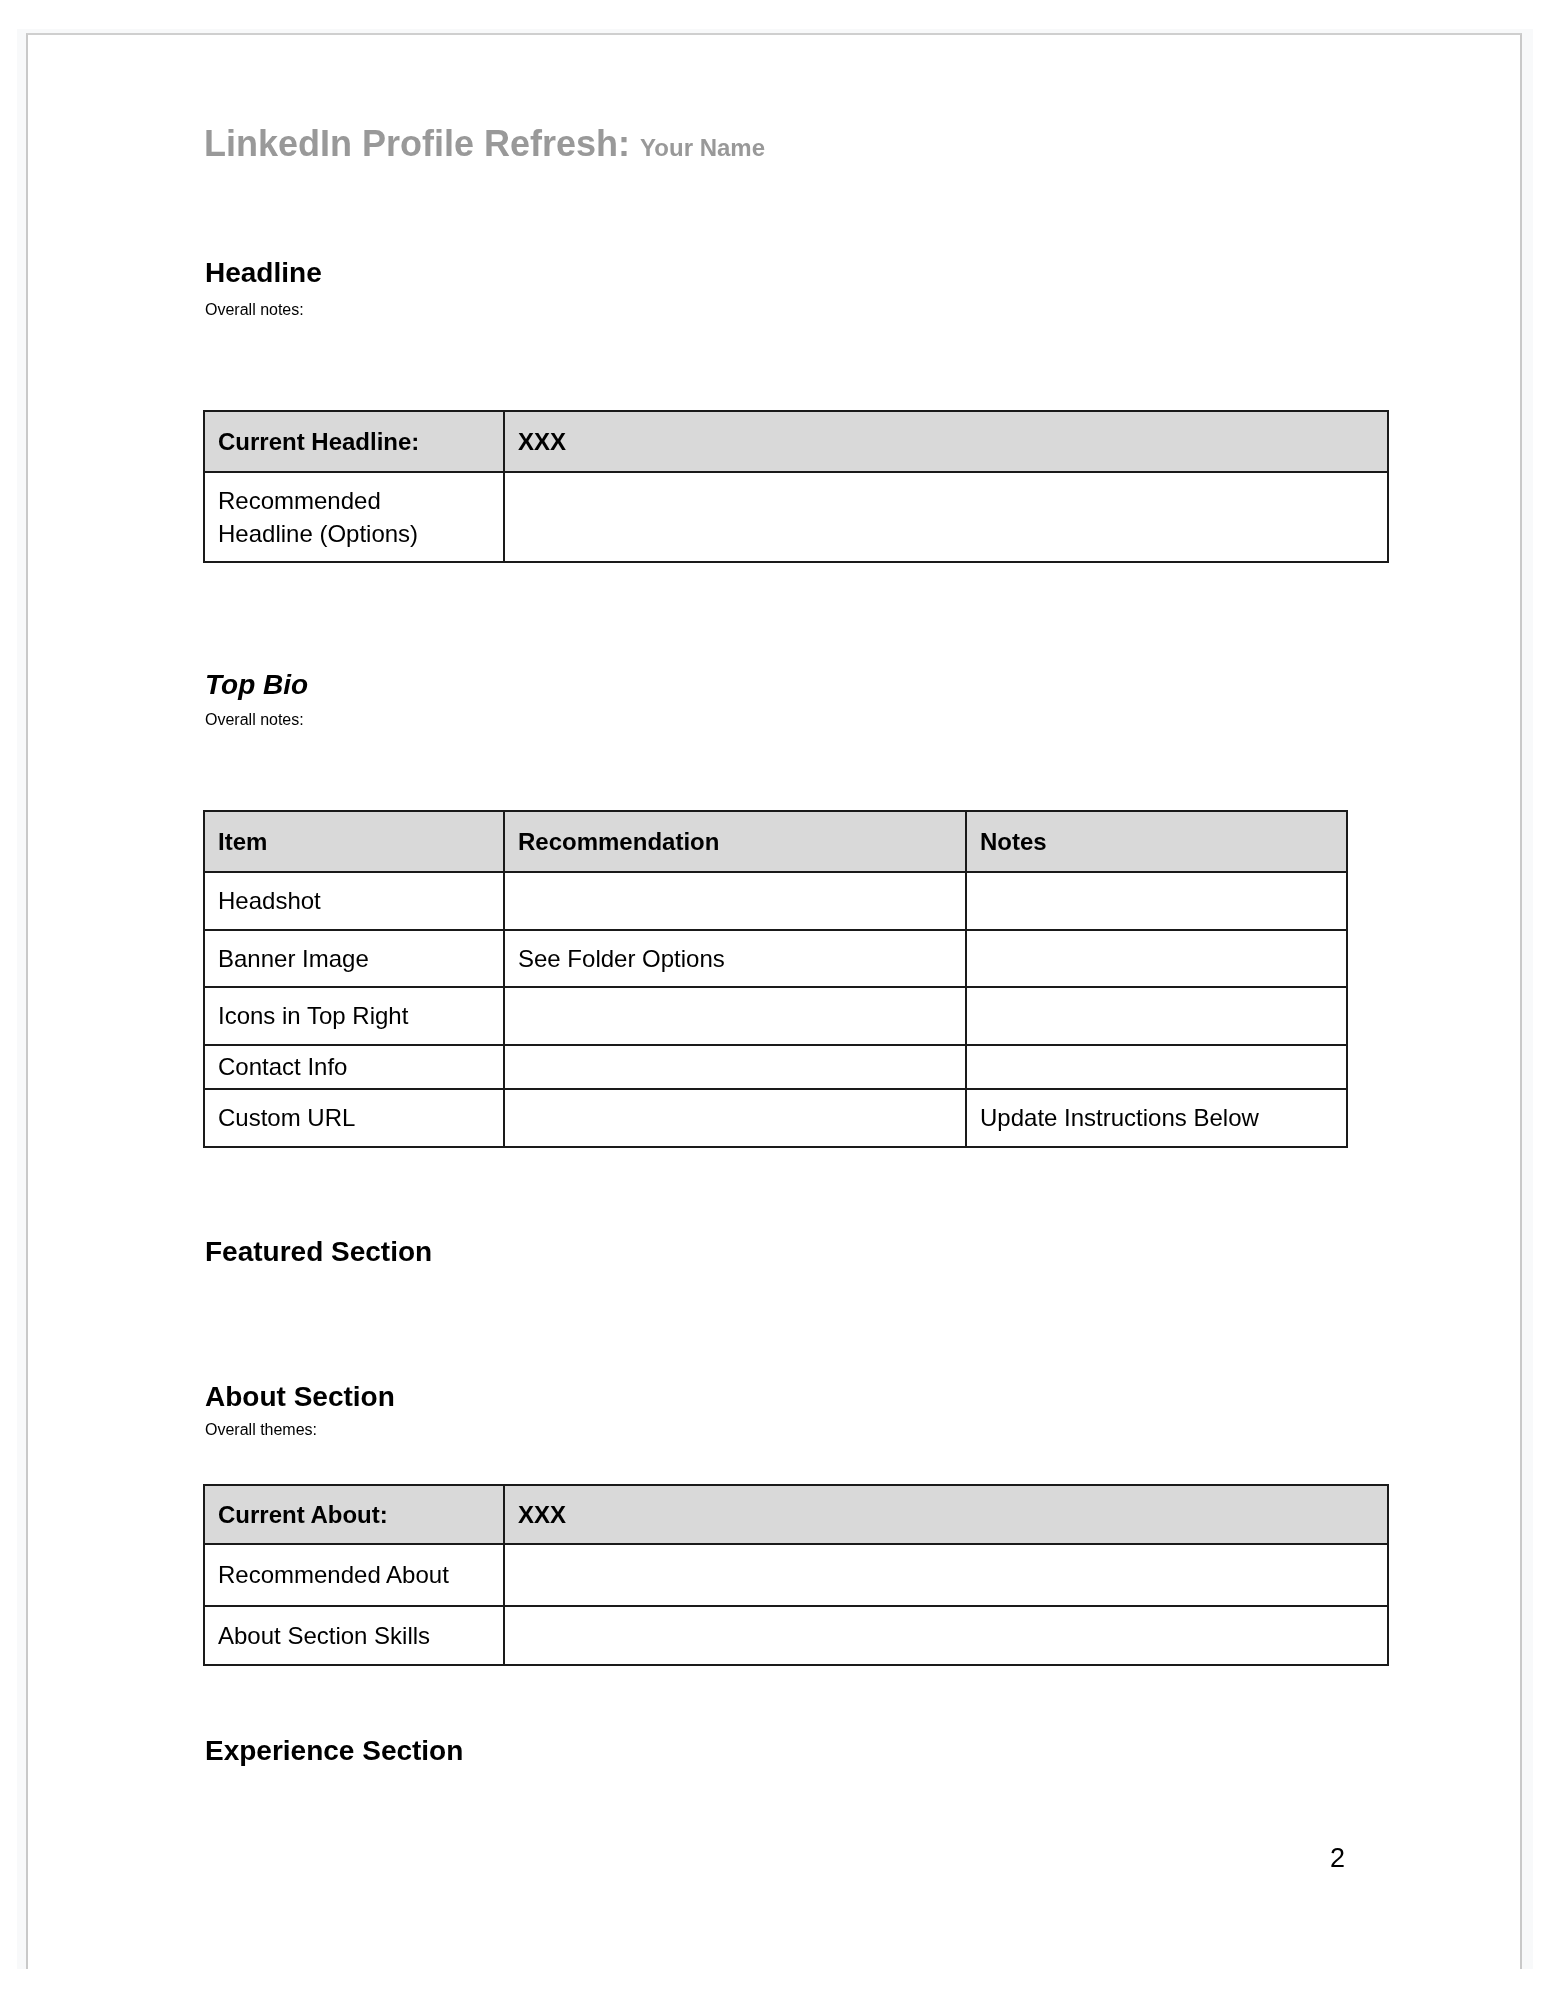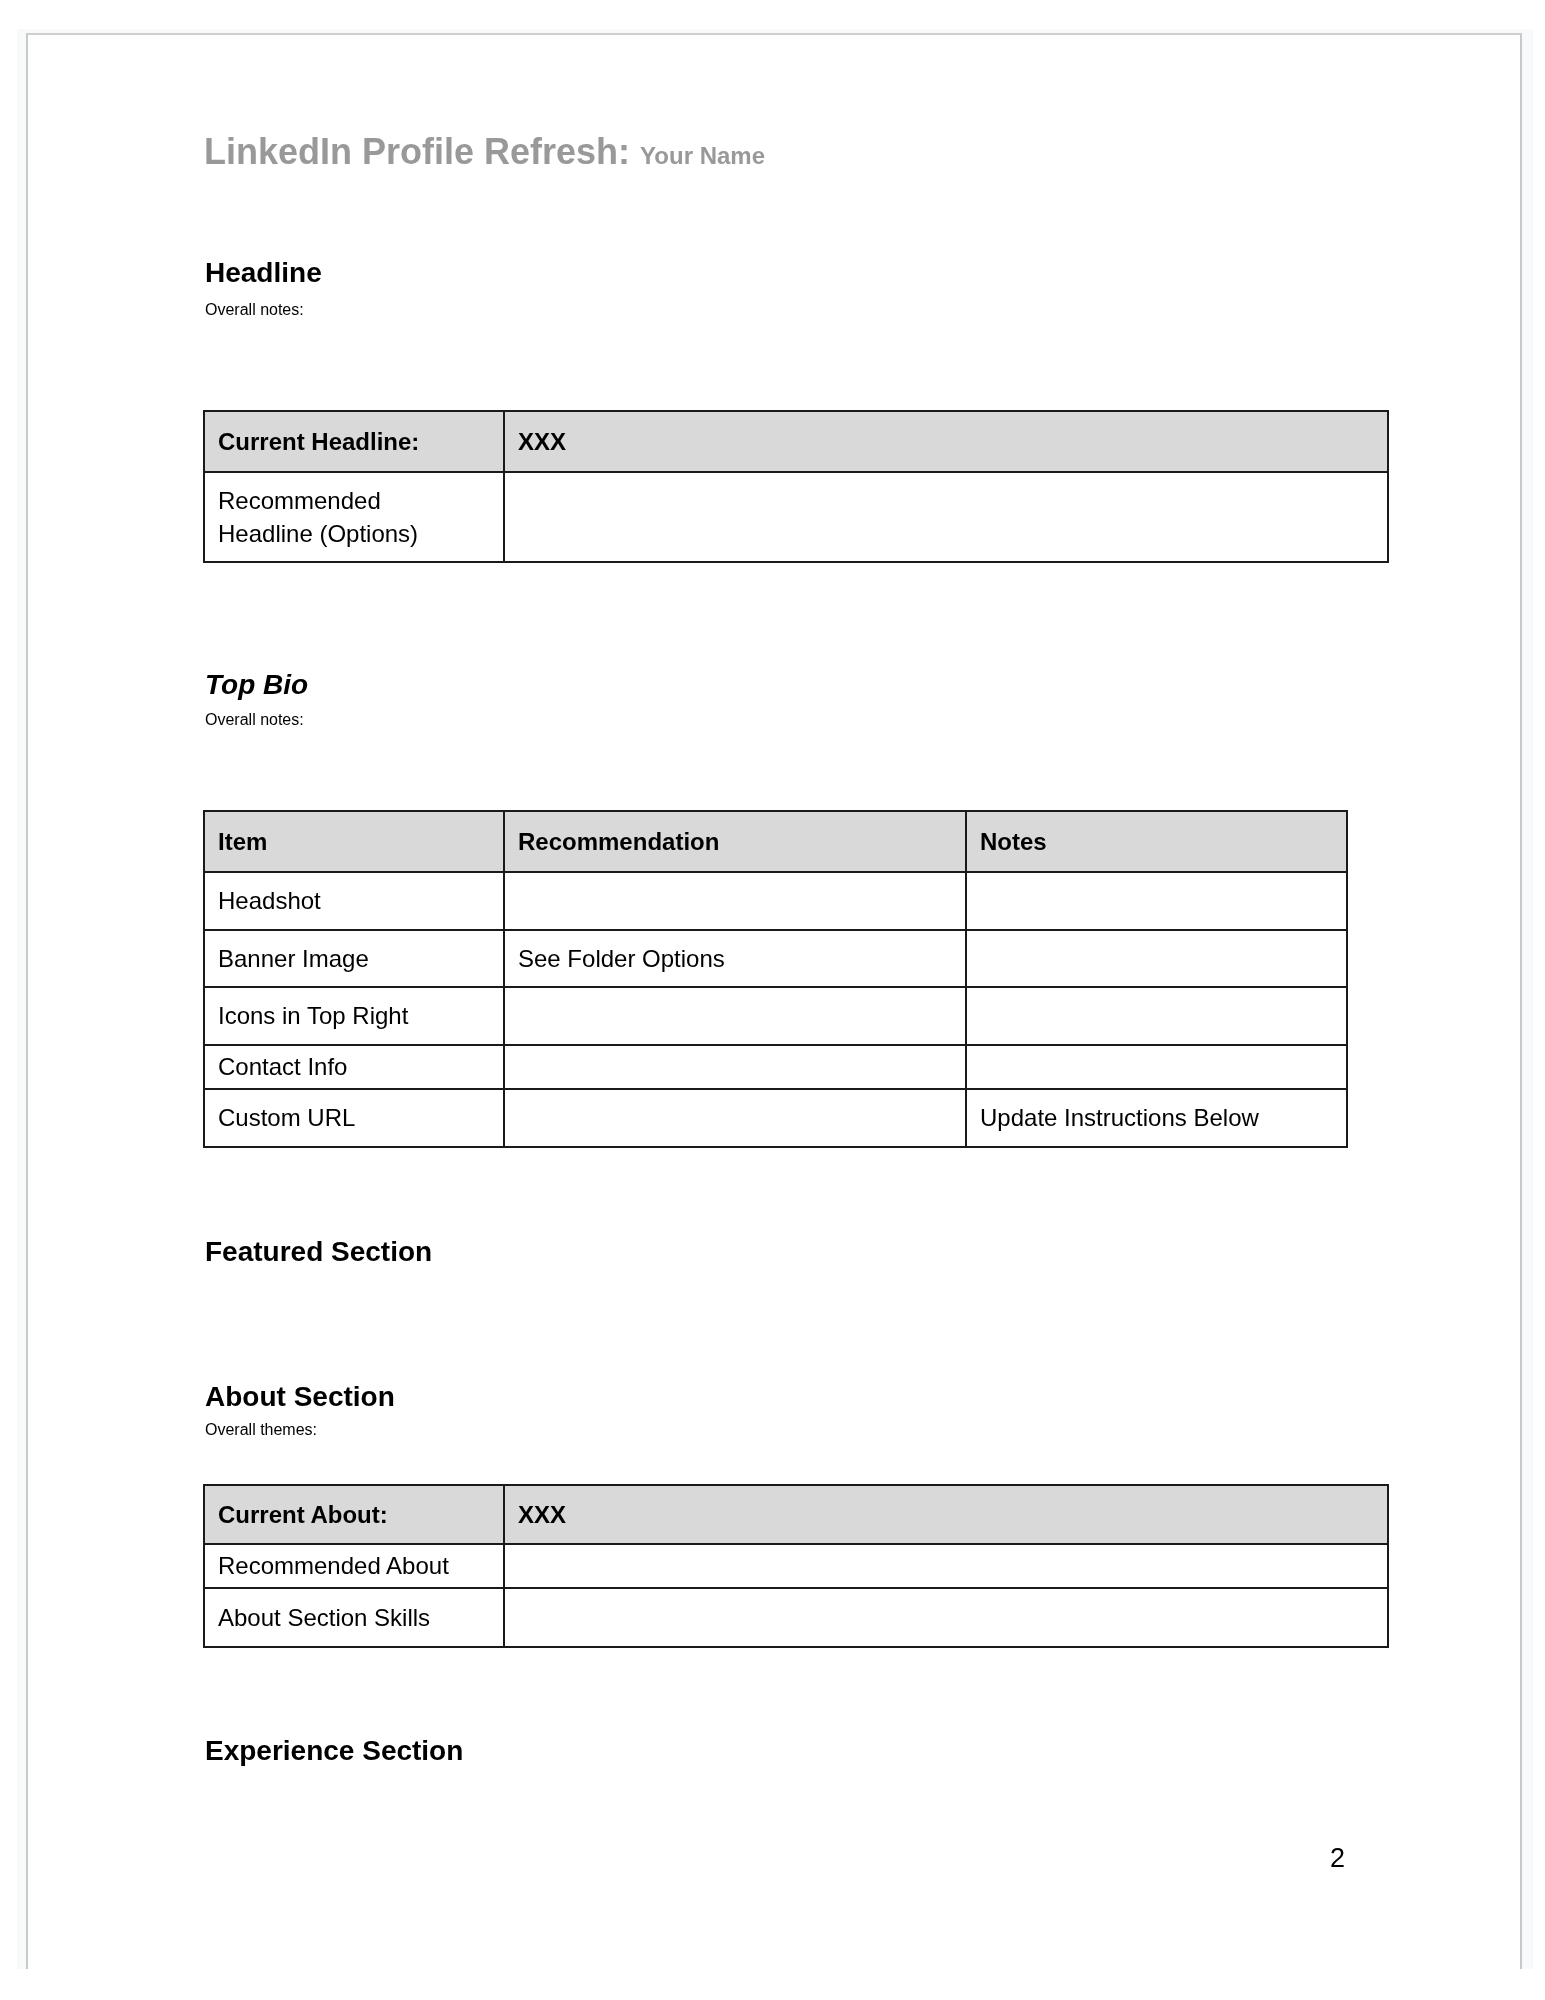--- a/index.html
+++ b/index.html
@@ -34,21 +34,21 @@
     border-top: 2px solid #cfcfcf;
     border-right: 2px solid #c9c9c9;
     box-sizing: border-box;
   }
   .abs { position: absolute; white-space: nowrap; }
 
   .doc-title {
     left: 204px;
     top: 124px;
     font-size: 36px;
-    line-height: 56px;
+    line-height: 40px;
     font-weight: bold;
     color: #999999;
     text-align: center;
   }
   .doc-title .name {
     font-size: 24px;
     color: #999999;
     font-weight: bold;
   }
 
@@ -182,21 +182,21 @@
 <table class="doc-table" style="left:203px; top:1484px; width:1184px;">
   <colgroup>
     <col style="width:300px;">
     <col style="width:884px;">
   </colgroup>
   <tbody>
       <tr class="head" style="height:59px;">
     <td>Current About:</td>
     <td>XXX</td>
   </tr>
-  <tr style="height:44px;">
+  <tr style="height:62px;">
     <td>Recommended About</td>
     <td></td>
   </tr>
   <tr style="height:59px;">
     <td>About Section Skills</td>
     <td></td>
   </tr>
 </tbody>
   </table>
 

